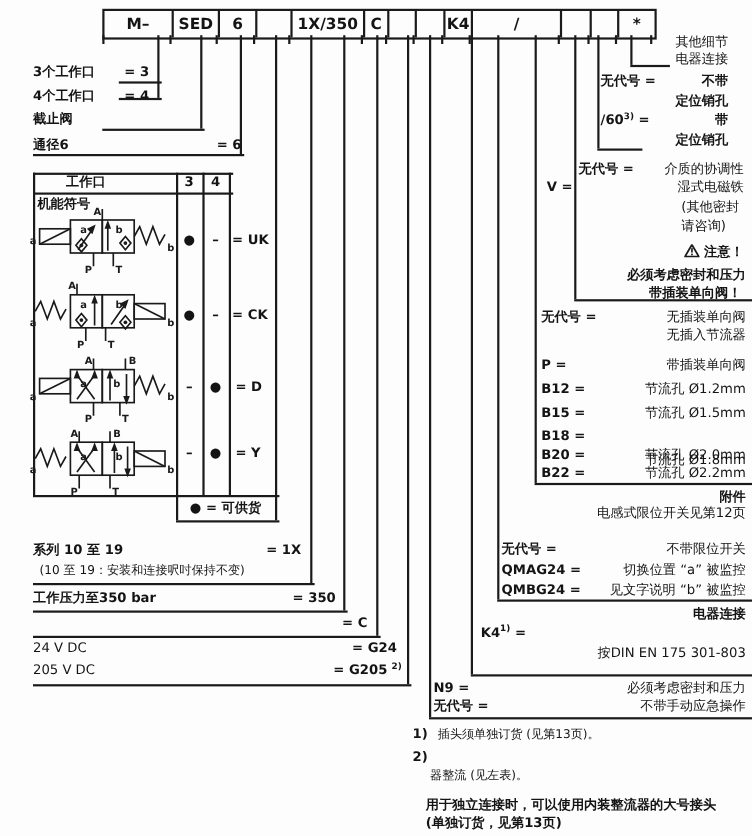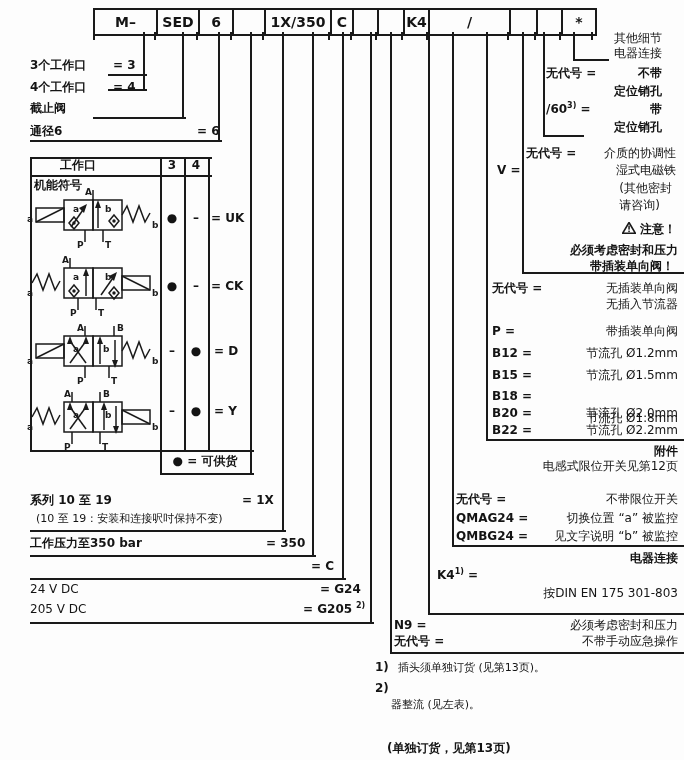--- a/index.html
+++ b/index.html
@@ -268,20 +268,21 @@
 
   <span class="t b" style="left:394px;top:618px">N9 =</span>
   <span class="t n" style="right:6px;top:618px">必须考虑密封和压力</span>
   <span class="t b" style="left:394px;top:634px">无代号 =</span>
   <span class="t n" style="right:6px;top:634px">不带手动应急操作</span>
 
   <sup class="t" style="left:375px;top:660px">1)</sup>
   <span class="t n sm" style="left:398px;top:660px">插头须单独订货 (见第13页)。</span>
   <sup class="t" style="left:375px;top:681px">2)</sup>
   <span class="t n sm" style="left:391px;top:697px">器整流 (见左表)。</span>
+  <span class="t b" style="left:387px;top:724px">用于独立连接时，可以使用内装整流器的大号接头</span>
   <span class="t b" style="left:387px;top:741px">(单独订货，见第13页)</span>
 
 <div class="ln" style="left: 93px; top: 32px; width: 2px; height: 8px;"></div>
     <div class="ln" style="left: 154px; top: 32px; width: 2px; height: 8px;"></div>
     <div class="ln" style="left: 196px; top: 32px; width: 2px; height: 8px;"></div>
     <div class="ln" style="left: 230px; top: 32px; width: 2px; height: 8px;"></div>
     <div class="ln" style="left: 262px; top: 32px; width: 2px; height: 8px;"></div>
     <div class="ln" style="left: 328px; top: 32px; width: 2px; height: 8px;"></div>
     <div class="ln" style="left: 350px; top: 32px; width: 2px; height: 8px;"></div>
     <div class="ln" style="left: 375px; top: 32px; width: 2px; height: 8px;"></div>

